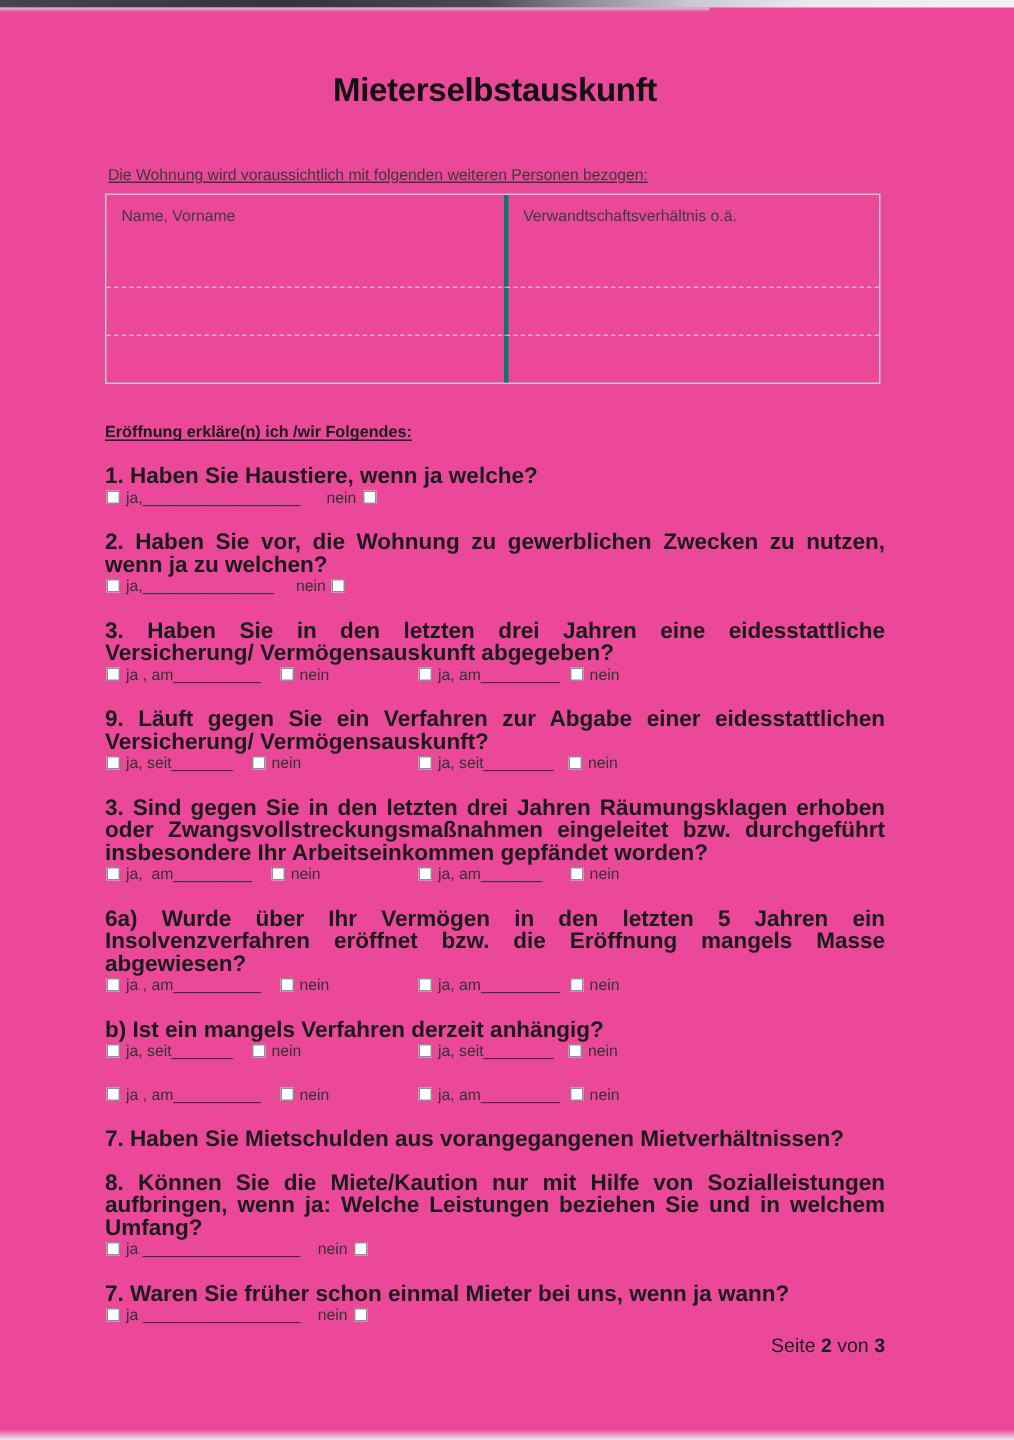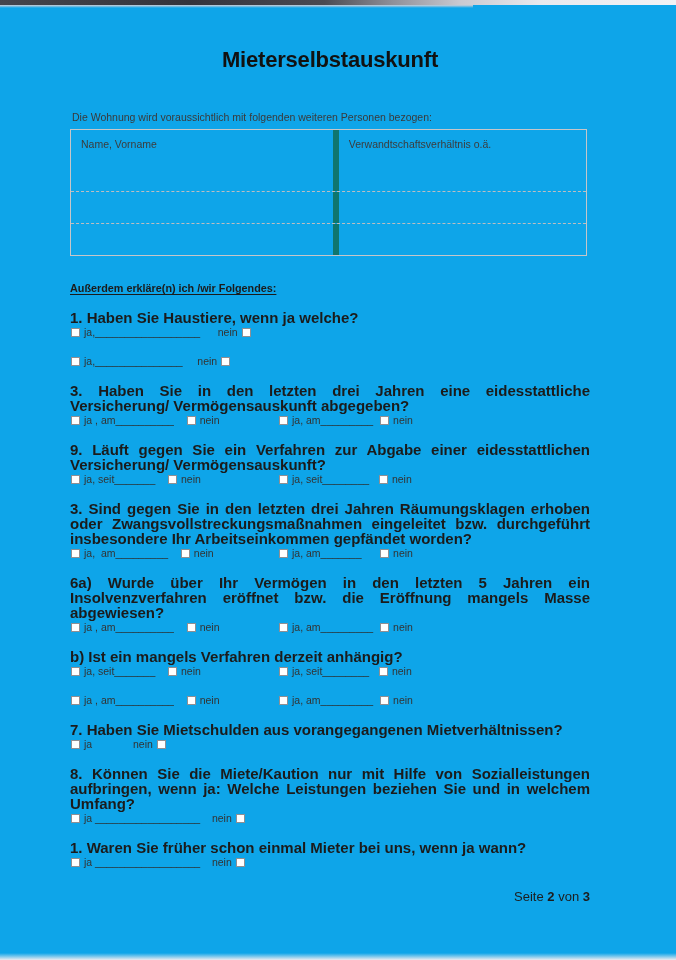--- a/index.html
+++ b/index.html
@@ -3,21 +3,21 @@
 <meta charset="utf-8">
 <style>
   html,body{margin:0;padding:0;}
   body{
     width:676px;height:960px;
     background:#ffffff;
     font-family:"Liberation Sans","DejaVu Sans",sans-serif;
     color:#222;
     overflow:hidden;
   }
-  .paper{position:relative;width:676px;height:960px;background:#0ea5e9;}
+  .paper{position:relative;width:676px;height:960px;background:#ec4899;}
   
   .scan-edge{
     position:absolute;top:0;left:0;width:100%;height:5px;
     background:linear-gradient(to right,#45454d 0%,#34343c 28%,#4a4a52 48%,#8f8f98 58%,#c9c9d1 68%,#e9e9ee 80%,#f2f2f5 100%);
   }
   .scan-edge2{
     position:absolute;top:5px;left:0;width:70%;height:3px;
     background:linear-gradient(to bottom,#cfcfd7,rgba(255,255,255,0));
   }
   .scan-edge-bottom{
@@ -25,36 +25,36 @@
     background:linear-gradient(to top,#ececf0,rgba(255,255,255,0));
   }
   .content{padding:46px 86px 0 70px;}
   h1.title{
     margin:0;text-align:center;
     font-size:22px;line-height:28px;font-weight:bold;color:#111;
     letter-spacing:-0.2px;
   }
   .intro{
     margin:36px 0 0 2px;
-    font-size:10.5px;line-height:14px;color:#3a3a3a;
+    font-size:10.5px;line-height:14px;color:#3a3a3a;text-decoration:underline;
   }
   .persons-table{
     margin-top:5px;width:515px;
     border:1px solid #c6c6c9;
     border-collapse:collapse;
   }
   .t-row{display:flex;}
   .t-row + .t-row{border-top:1px dashed #bdbdc0;}
   .t-cell{
     box-sizing:border-box;
     padding:8px 0 0 10px;
     font-size:10.5px;color:#3c3c3c;
     white-space:nowrap;overflow:hidden;
   }
-  .t-cell.c1{width:52%;border-right:6px solid #0f766e;}
+  .t-cell.c1{width:52%;border-right:3px solid #0f766e;}
   .t-cell.c2{width:48%;}
   .t-head .t-cell{height:30px;}
   .t-data .t-cell{height:31px;}
   .decl-heading{
     margin:25px 0 14px 0;
     font-size:10.8px;line-height:15px;font-weight:bold;color:#1b1b1b;
     text-decoration:underline;
     text-underline-offset:2px;
   }
   .question-block{margin:0 0 14px 0;}
@@ -108,28 +108,29 @@
             <div class="t-cell c1"></div>
             <div class="t-cell c2"></div>
           </div>
           <div class="t-row t-data">
             <div class="t-cell c1"></div>
             <div class="t-cell c2"></div>
           </div>
         </div>
     </div>
 
-    <p class="decl-heading">Außerdem erkläre(n) ich /wir Folgendes:</p>
+    <p class="decl-heading">Eröffnung erkläre(n) ich /wir Folgendes:</p>
 
     <div id="questions">
         <div class="question-block">
           <p class="question-text">1. Haben Sie Haustiere, wenn ja welche?</p>
           <div class="answer-row"><span class="answer-col"><span class="checkbox"></span><span class="answer-label">ja,</span><span class="blank">__________________</span><span class="spacer">      </span><span class="answer-label">nein</span><span class="checkbox"></span></span></div>
         </div>
         <div class="question-block">
+          <p class="question-text">2. Haben Sie vor, die Wohnung zu gewerblichen Zwecken zu nutzen, wenn ja zu welchen?</p>
           <div class="answer-row"><span class="answer-col"><span class="checkbox"></span><span class="answer-label">ja,</span><span class="blank">_______________</span><span class="spacer">     </span><span class="answer-label">nein</span><span class="checkbox"></span></span></div>
         </div>
         <div class="question-block">
           <p class="question-text">3. Haben Sie in den letzten drei Jahren eine eidesstattliche Versicherung/ Vermögensauskunft abgegeben?</p>
           <div class="answer-row"><span class="answer-col left"><span class="checkbox"></span><span class="answer-label">ja , am</span><span class="blank">__________</span><span class="spacer">   </span><span class="checkbox"></span><span class="answer-label">nein</span></span><span class="answer-col"><span class="checkbox"></span><span class="answer-label">ja, am</span><span class="blank">_________</span><span class="spacer"> </span><span class="checkbox"></span><span class="answer-label">nein</span></span></div>
         </div>
         <div class="question-block">
           <p class="question-text">9. Läuft gegen Sie ein Verfahren zur Abgabe einer eidesstattlichen Versicherung/ Vermögensauskunft?</p>
           <div class="answer-row"><span class="answer-col left"><span class="checkbox"></span><span class="answer-label">ja, seit</span><span class="blank">_______</span><span class="spacer">   </span><span class="checkbox"></span><span class="answer-label">nein</span></span><span class="answer-col"><span class="checkbox"></span><span class="answer-label">ja, seit</span><span class="blank">________</span><span class="spacer">  </span><span class="checkbox"></span><span class="answer-label">nein</span></span></div>
         </div>
@@ -143,28 +144,27 @@
         </div>
         <div class="question-block">
           <p class="question-text">b) Ist ein mangels Verfahren derzeit anhängig?</p>
           <div class="answer-row"><span class="answer-col left"><span class="checkbox"></span><span class="answer-label">ja, seit</span><span class="blank">_______</span><span class="spacer">   </span><span class="checkbox"></span><span class="answer-label">nein</span></span><span class="answer-col"><span class="checkbox"></span><span class="answer-label">ja, seit</span><span class="blank">________</span><span class="spacer">  </span><span class="checkbox"></span><span class="answer-label">nein</span></span></div>
         </div>
         <div class="question-block">
           <div class="answer-row"><span class="answer-col left"><span class="checkbox"></span><span class="answer-label">ja , am</span><span class="blank">__________</span><span class="spacer">   </span><span class="checkbox"></span><span class="answer-label">nein</span></span><span class="answer-col"><span class="checkbox"></span><span class="answer-label">ja, am</span><span class="blank">_________</span><span class="spacer"> </span><span class="checkbox"></span><span class="answer-label">nein</span></span></div>
         </div>
         <div class="question-block">
           <p class="question-text">7. Haben Sie Mietschulden aus vorangegangenen Mietverhältnissen?</p>
-          <div class="answer-row"><span class="answer-col"><span class="checkbox"></span><span class="answer-label">ja</span><span class="spacer">              </span><span class="answer-label">nein</span><span class="checkbox"></span></span></div>
         </div>
         <div class="question-block">
           <p class="question-text">8. Können Sie die Miete/Kaution nur mit Hilfe von Sozialleistungen aufbringen, wenn ja: Welche Leistungen beziehen Sie und in welchem Umfang?</p>
           <div class="answer-row"><span class="answer-col"><span class="checkbox"></span><span class="answer-label">ja </span><span class="blank">__________________</span><span class="spacer">    </span><span class="answer-label">nein</span><span class="checkbox"></span></span></div>
         </div>
         <div class="question-block">
-          <p class="question-text">1. Waren Sie früher schon einmal Mieter bei uns, wenn ja wann?</p>
+          <p class="question-text">7. Waren Sie früher schon einmal Mieter bei uns, wenn ja wann?</p>
           <div class="answer-row"><span class="answer-col"><span class="checkbox"></span><span class="answer-label">ja </span><span class="blank">__________________</span><span class="spacer">    </span><span class="answer-label">nein</span><span class="checkbox"></span></span></div>
         </div>
       </div>
   </div>
 
   <div class="footer"><span>Seite</span> <span class="bold">2</span> <span>von</span> <span class="bold">3</span></div>
 
   <div class="scan-edge-bottom"></div>
 </div>
 

